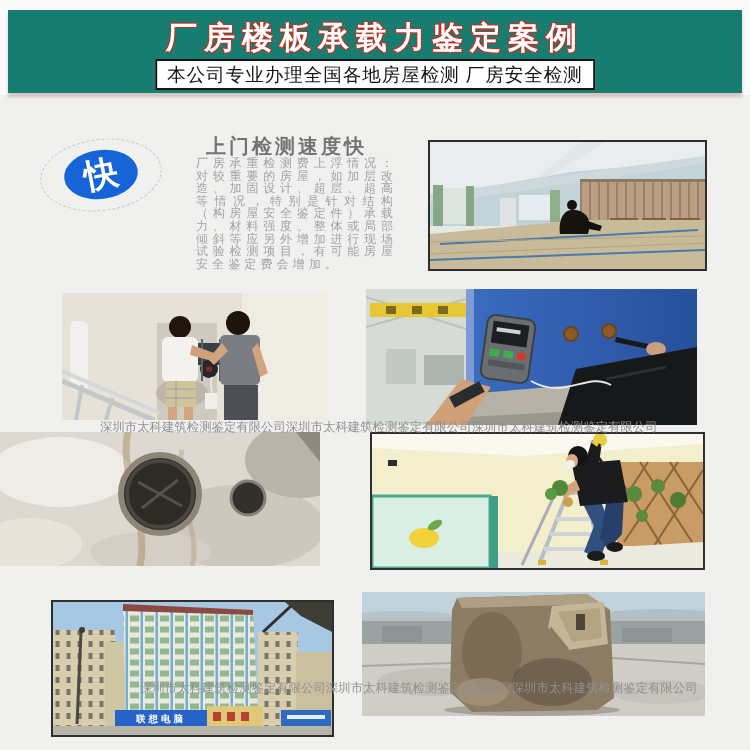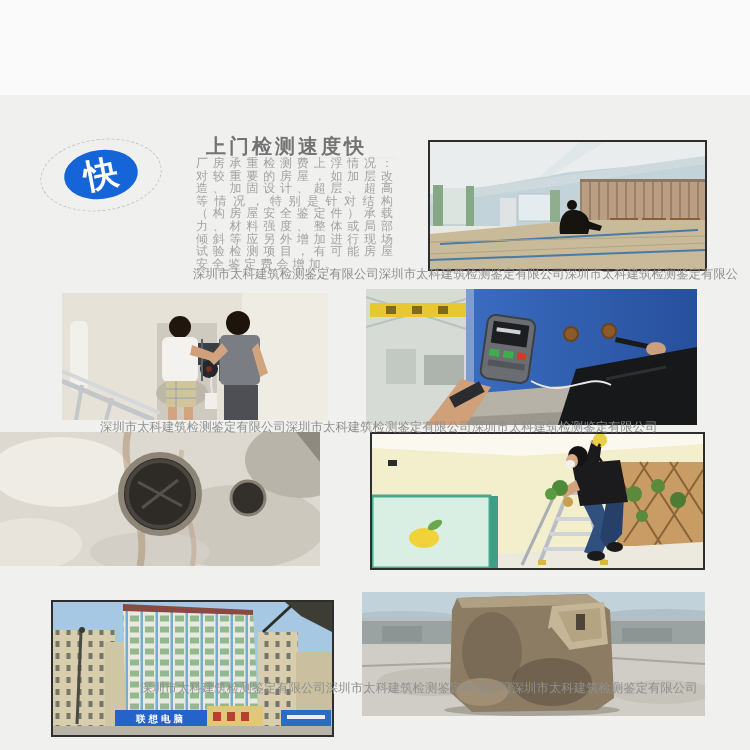--- a/index.html
+++ b/index.html
@@ -35,20 +35,24 @@
     color:#ffffff;font-size:9.5px;font-weight:bold;letter-spacing:3px;
     text-align:center;line-height:15px;}
 </style>
 </head>
 <body>
 
 <div class="page">
 
   <div class="abs content-bg"></div>
 
+  <div class="abs banner">
+    <div class="abs banner-title">厂房楼板承载力鉴定案例</div>
+    <div class="abs banner-sub">本公司专业办理全国各地房屋检测 厂房安全检测</div>
+  </div>
 
   <div class="abs badge-ring"></div>
   <div class="abs badge">
     <span>快</span>
   </div>
   <div class="abs feat-heading">上门检测速度快</div>
   <div class="abs feat-rule"></div>
   <div class="abs feat-body">厂房承重检测费上浮情况：对较重要的房屋，如加层改造、加固设计、超层、超高等情况，特别是针对结构（构房屋安全鉴定件）承载力、材料强度、整体或局部倾斜等应另外增加进行现场试验检测项目，有可能房屋安全鉴定费会增加。</div>
 
   <div class="abs photo bordered" style="left:428px;top:140px;width:275px;height:127px;">
@@ -79,21 +83,20 @@
       <line x1="10" y1="102" x2="268" y2="88" stroke="#4a7aa8" stroke-width="2"></line>
       <line x1="0" y1="118" x2="275" y2="108" stroke="#4a7aa8" stroke-width="2"></line>
       <line x1="0" y1="100" x2="275" y2="94" stroke="#b3a582" stroke-width="1"></line>
       <line x1="0" y1="112" x2="275" y2="101" stroke="#b3a582" stroke-width="1"></line>
       <circle cx="142" cy="63" r="5" fill="#15120e"></circle>
       <path d="M130,92 C128,74 136,66 146,68 C158,70 162,80 158,92 Z" fill="#17140f"></path>
       <polygon points="155,78 172,84 170,89 153,86" fill="#141210"></polygon>
     </svg>
   </div>
 
-  <div class="abs wm" style="left:193px;top:266px;width:557px;">深圳市太科建筑检测鉴定有限公司深圳市太科建筑检测鉴定有限公司深圳市太科建筑检测鉴定有限公</div>
 
   <div class="abs photo" style="left:62px;top:293px;width:266px;height:127px;">
     <svg viewBox="0 0 266 127" preserveAspectRatio="none">
       <rect width="266" height="127" fill="#e6e2d8"></rect>
       <rect x="180" y="0" width="86" height="127" fill="#efece4"></rect>
       <rect x="95" y="30" width="60" height="97" fill="#cfcabf"></rect>
       <ellipse cx="120" cy="100" rx="26" ry="14" fill="#bdb7aa"></ellipse>
       <rect x="8" y="28" width="18" height="70" rx="6" fill="#f2f0ea"></rect>
       <line x1="0" y1="88" x2="92" y2="127" stroke="#c3c7ca" stroke-width="5"></line>
       <line x1="0" y1="78" x2="98" y2="120" stroke="#d4d8da" stroke-width="4"></line>

